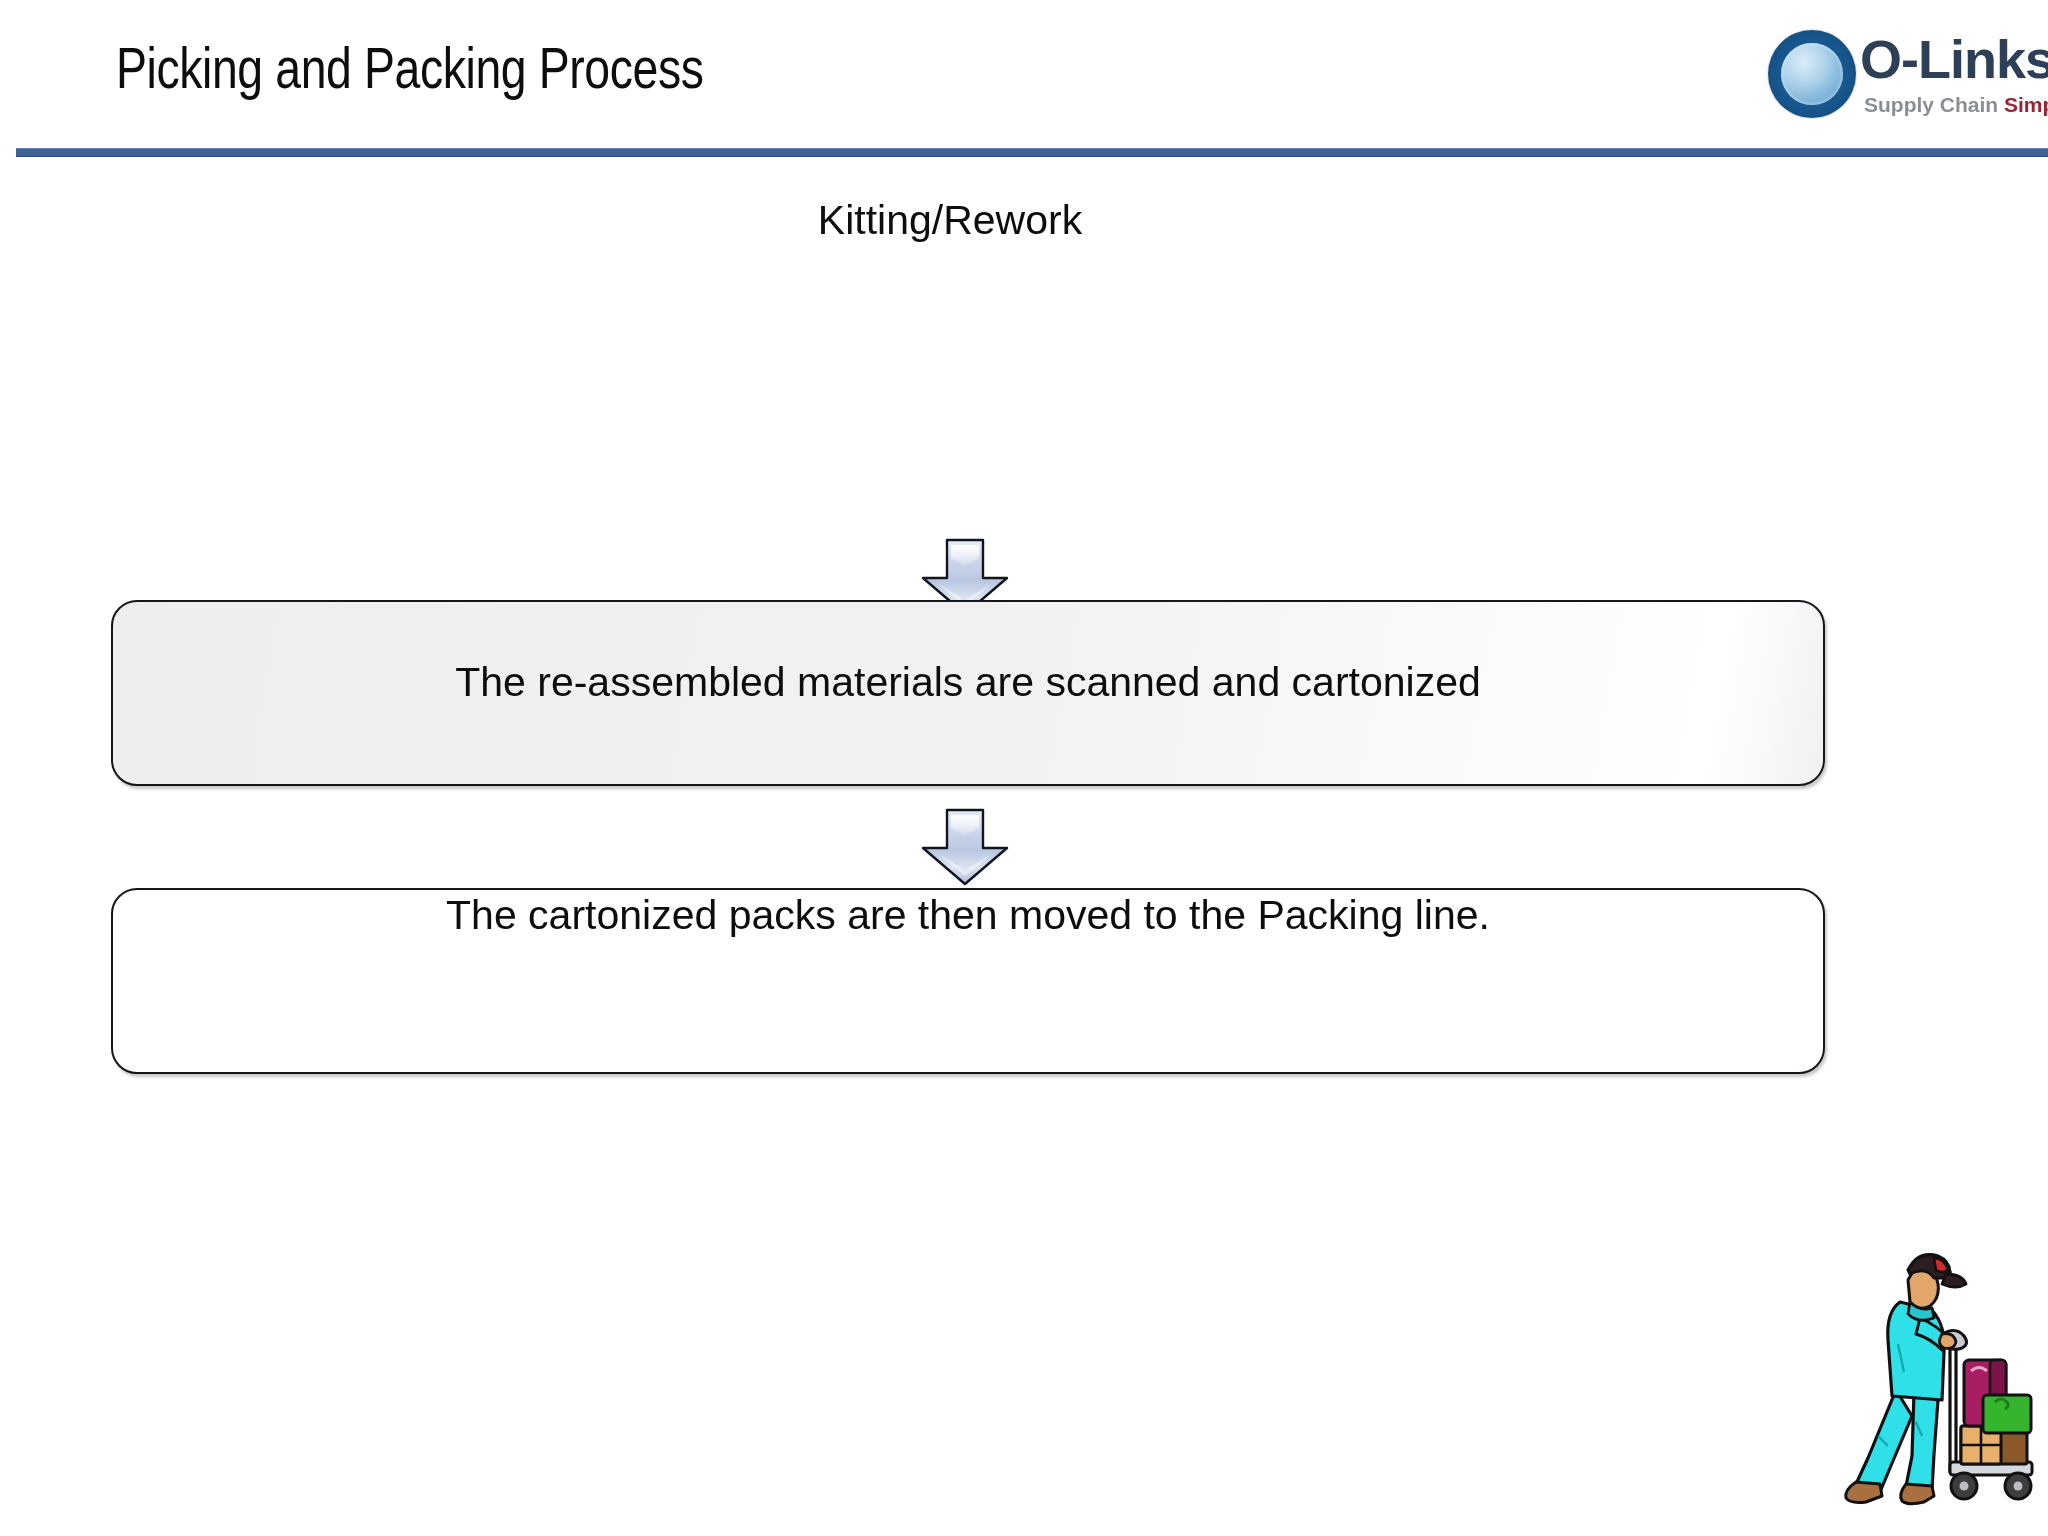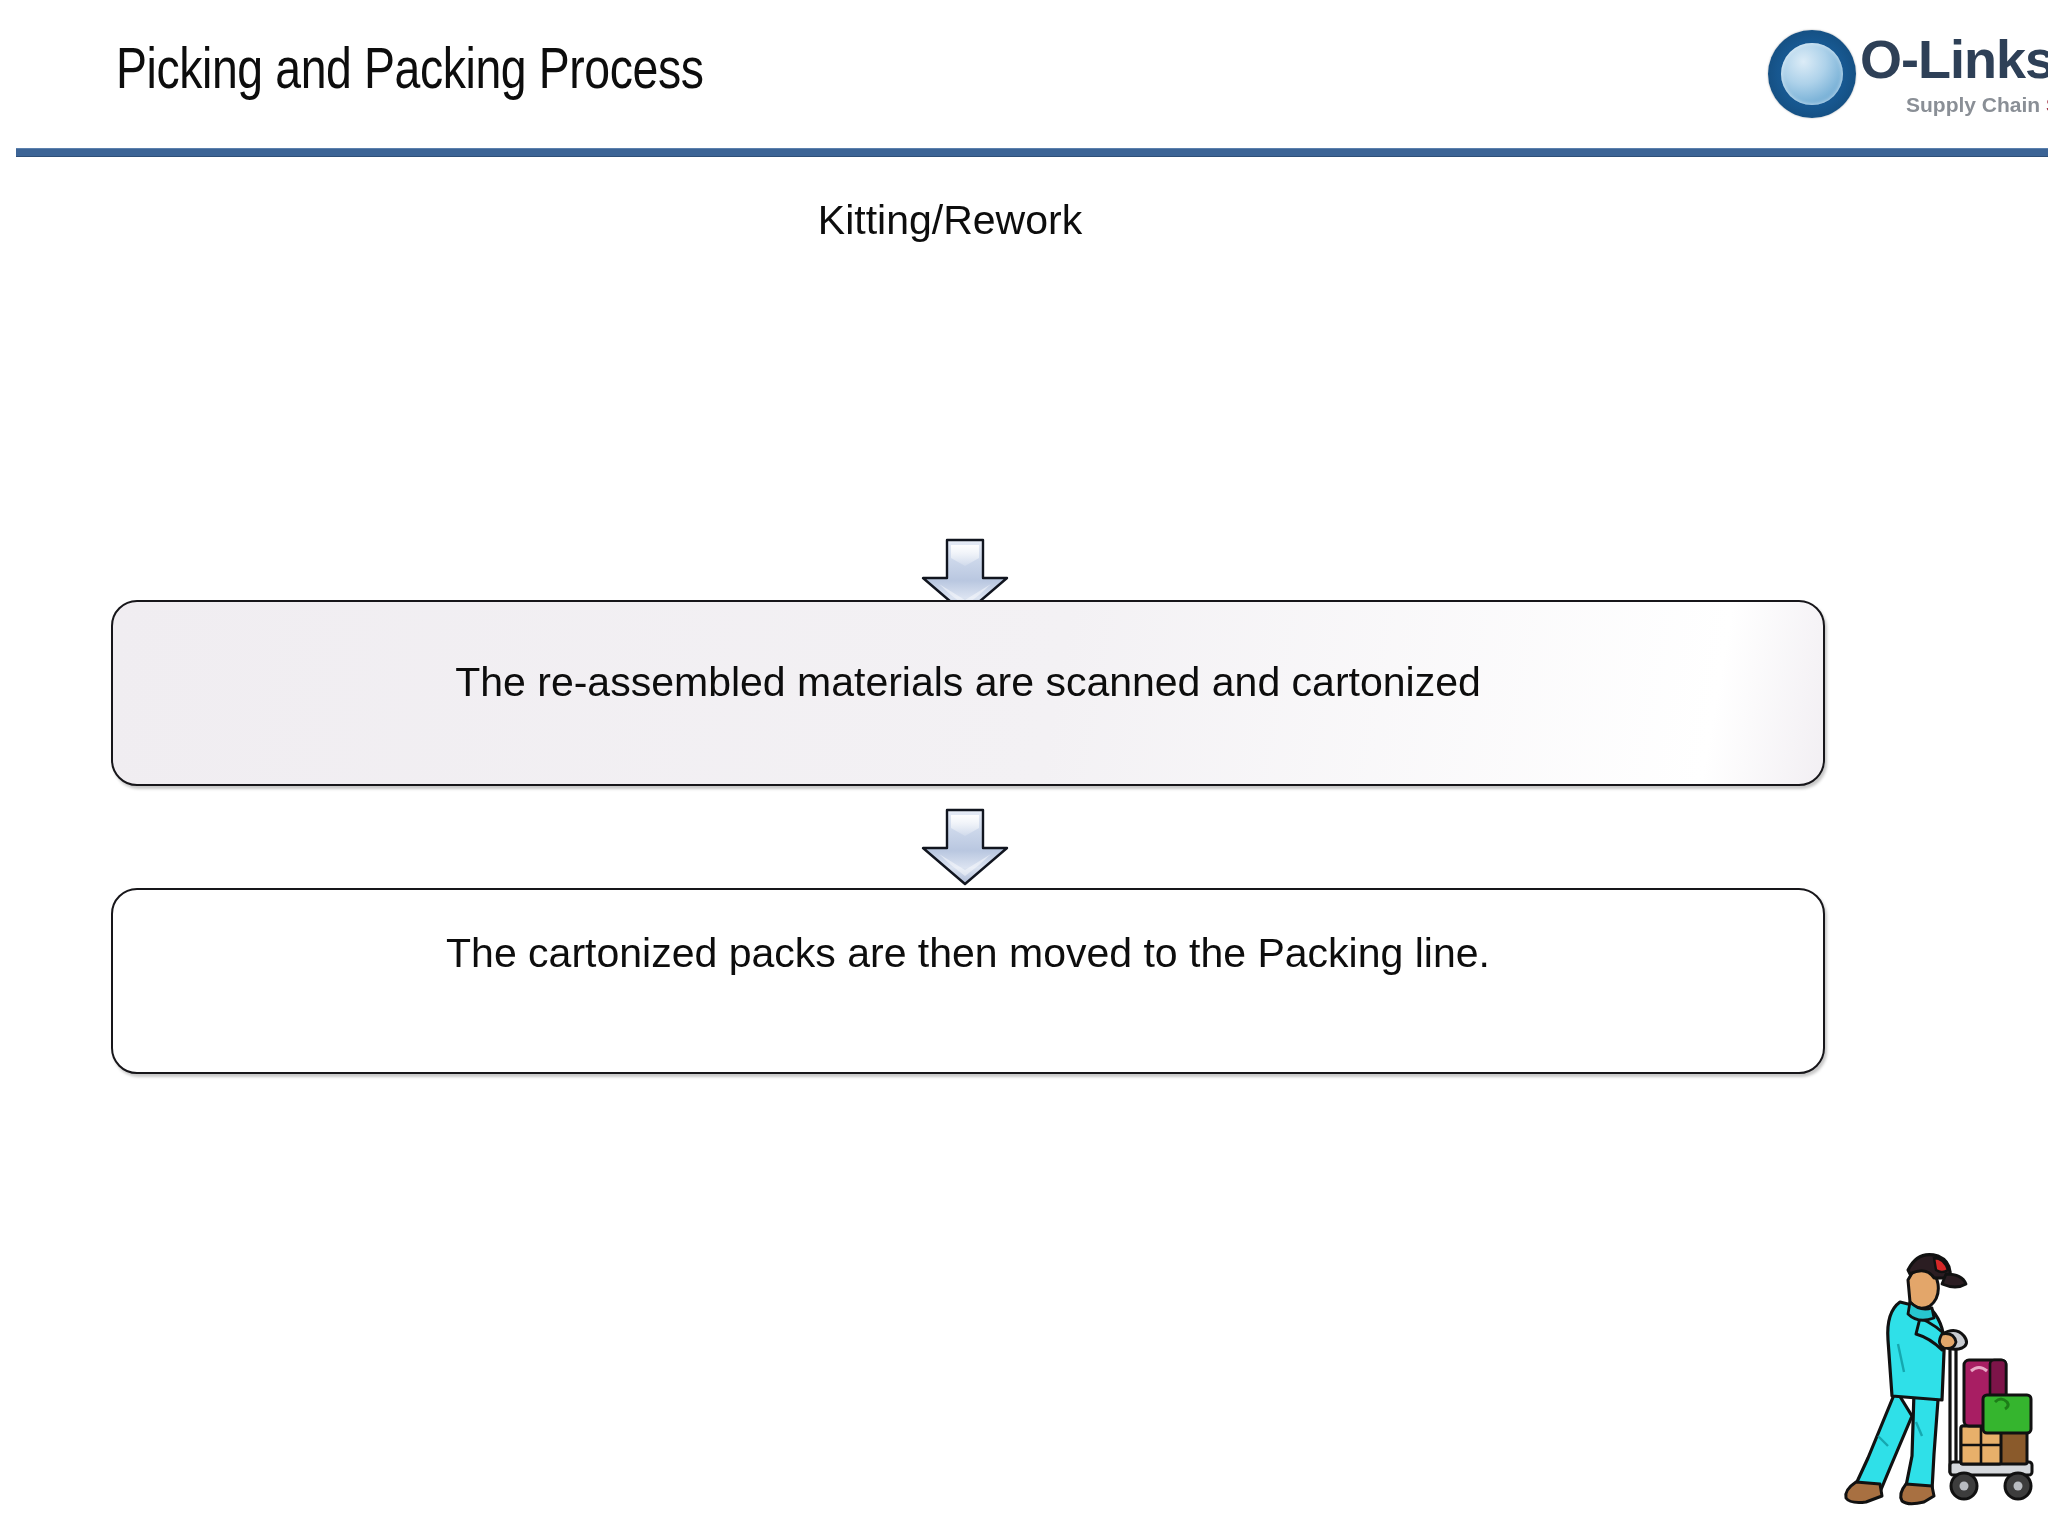--- a/index.html
+++ b/index.html
@@ -94,21 +94,21 @@
   .logo-tag {
     position: absolute;
     left: 108px;
     top: 76px;
     font-family: "Liberation Sans", sans-serif;
     font-size: 21px;
     font-weight: 700;
     white-space: nowrap;
     line-height: 1;
   }
-  .logo-tag .tag-a { color: #8a8f96; margin-left: 42px; }
+  .logo-tag .tag-a { color: #8a8f96; }
   .logo-tag .tag-b { color: #9b2335; }
 
   
   .subtitle {
     position: absolute;
     left: 0;
     top: 196px;
     width: 1900px;
     text-align: center;
     font-family: "Liberation Sans", sans-serif;
@@ -146,21 +146,21 @@
     white-space: nowrap;
   }
 
   #box1 { top: 349px;  height: 186px; }
   #box1 .pbox-text { margin-top: 55px; }
 
   #box2 { top: 600px;  height: 186px; }
   #box2 .pbox-text { margin-top: 55px; }
 
   #box3 { top: 888px;  height: 186px; }
-  #box3 .pbox-text { margin-top: 38px; }
+  #box3 .pbox-text { }
 
   
   .arrow {
     position: absolute;
     left: 919px;
     width: 92px;
     height: 78px;
   }
   #arrow1 { top: 538px; }
   #arrow2 { top: 808px; }

